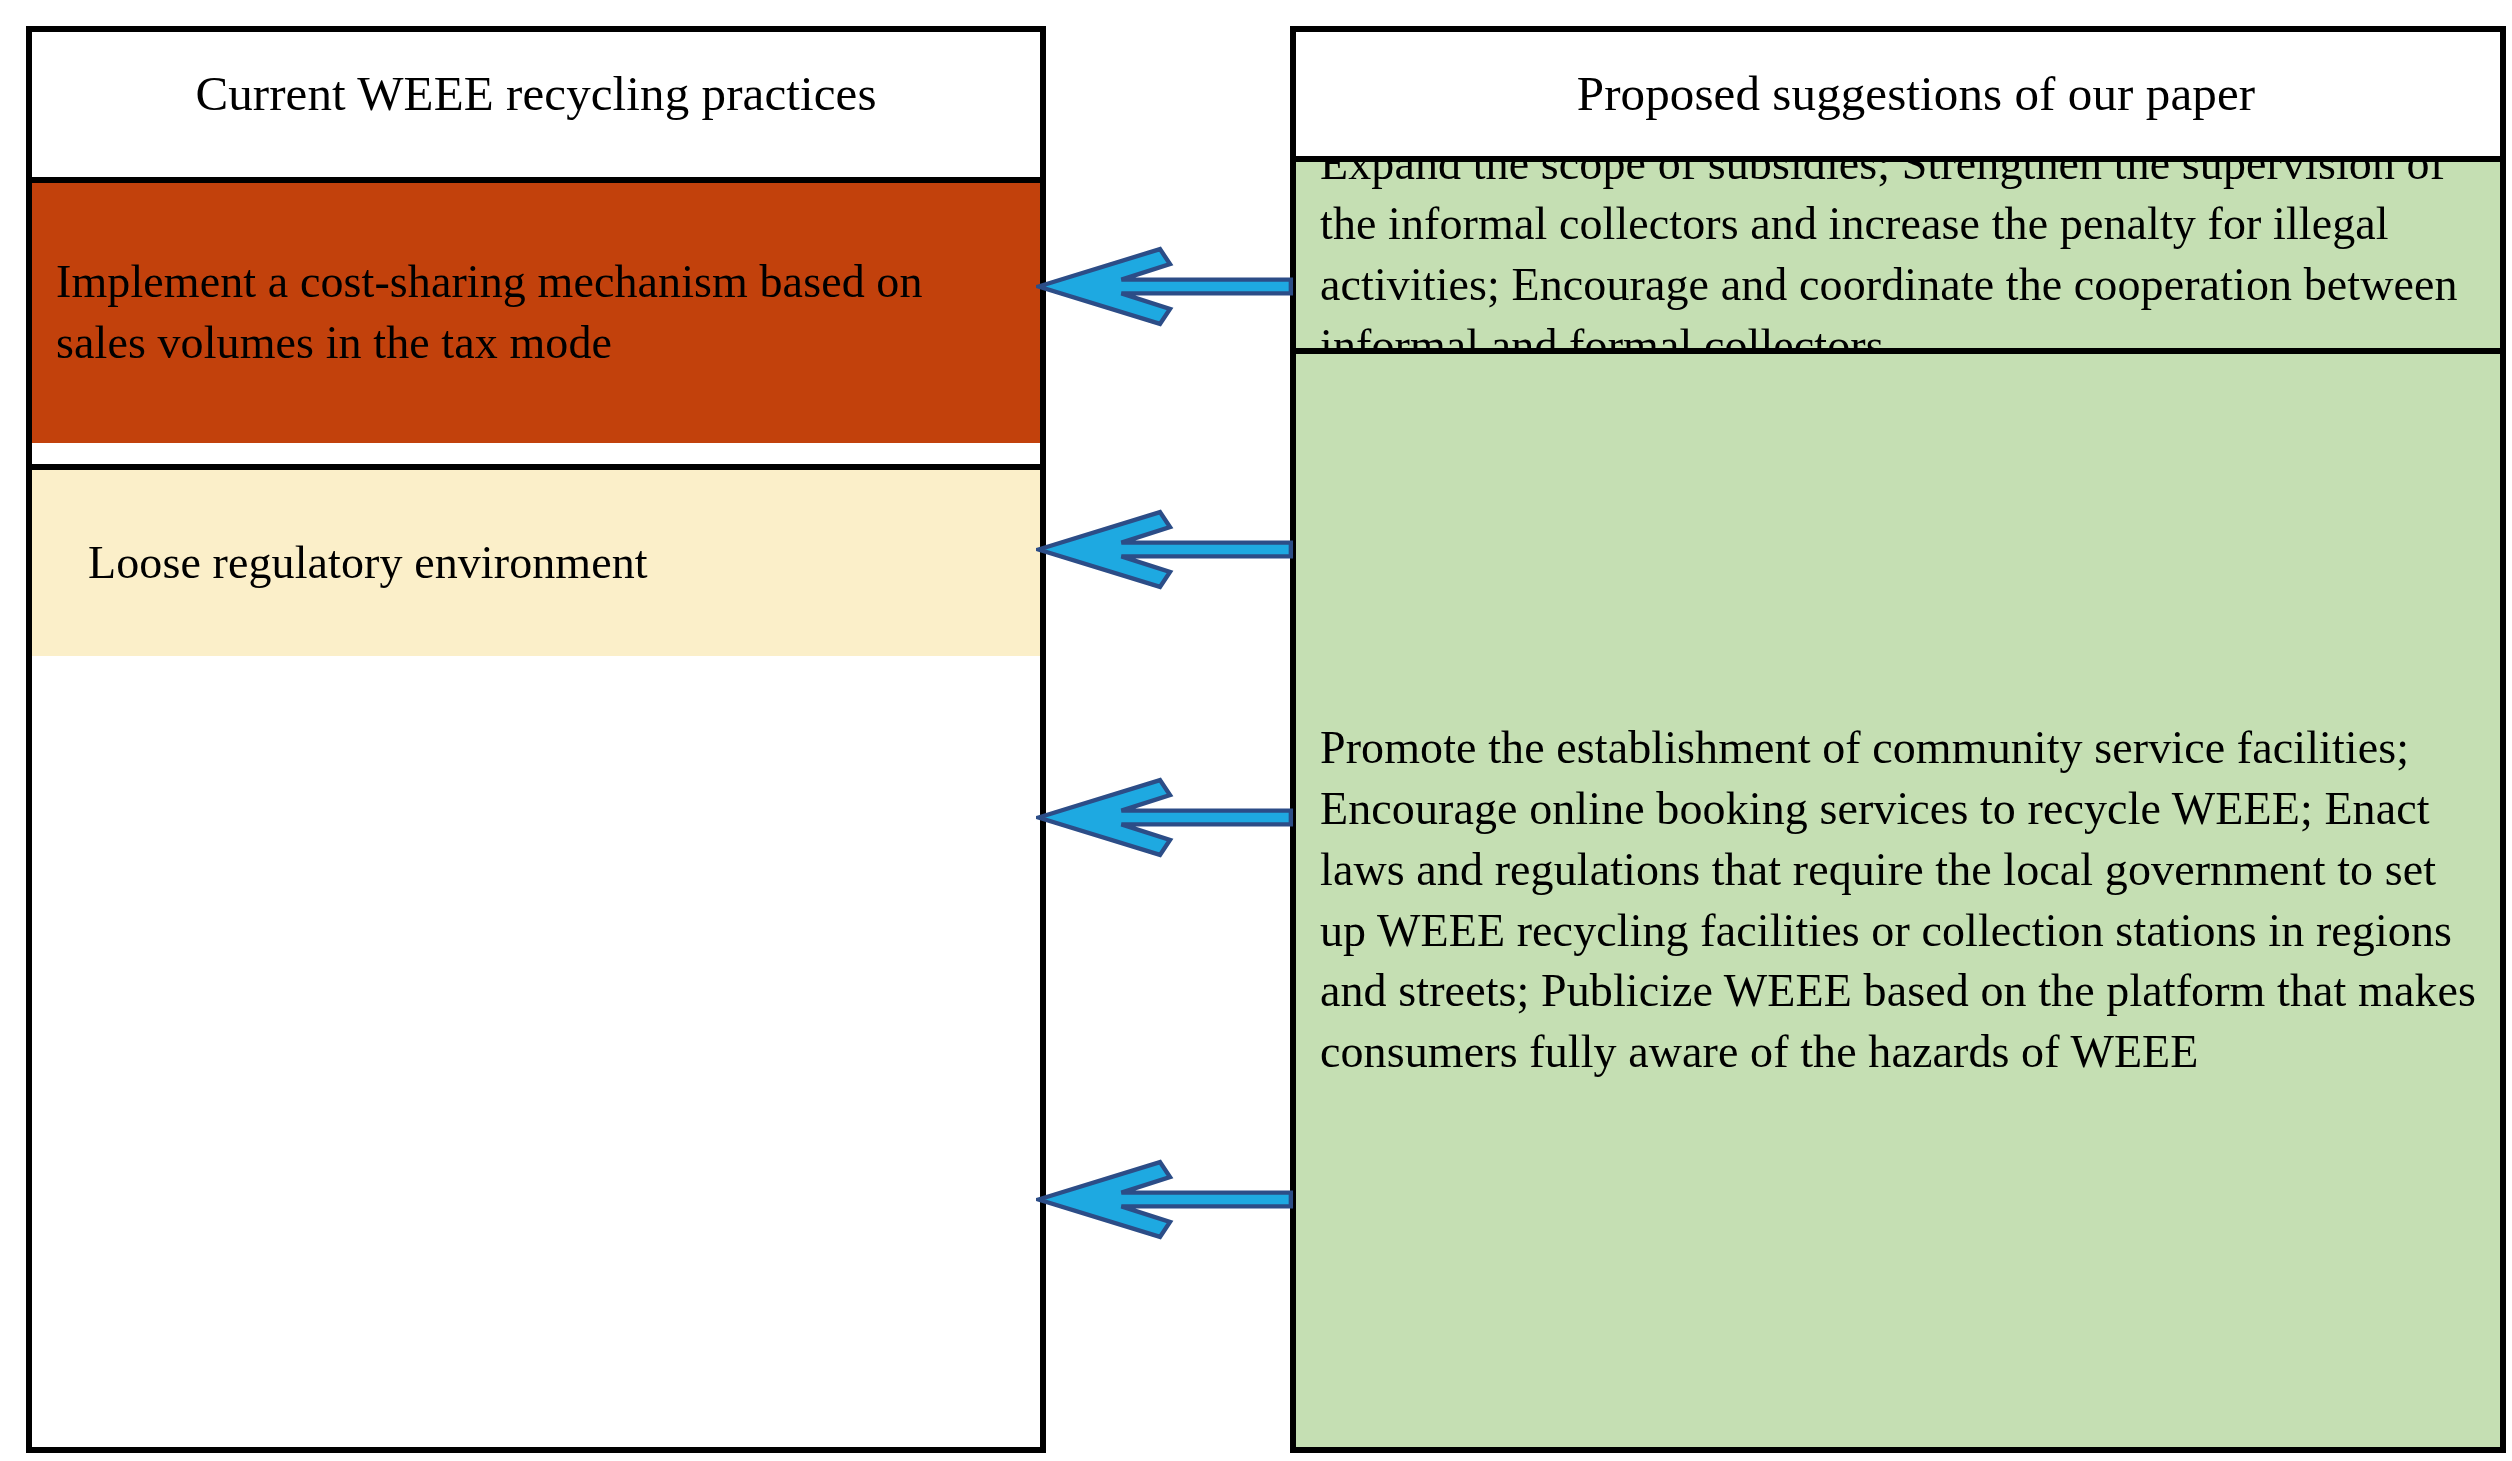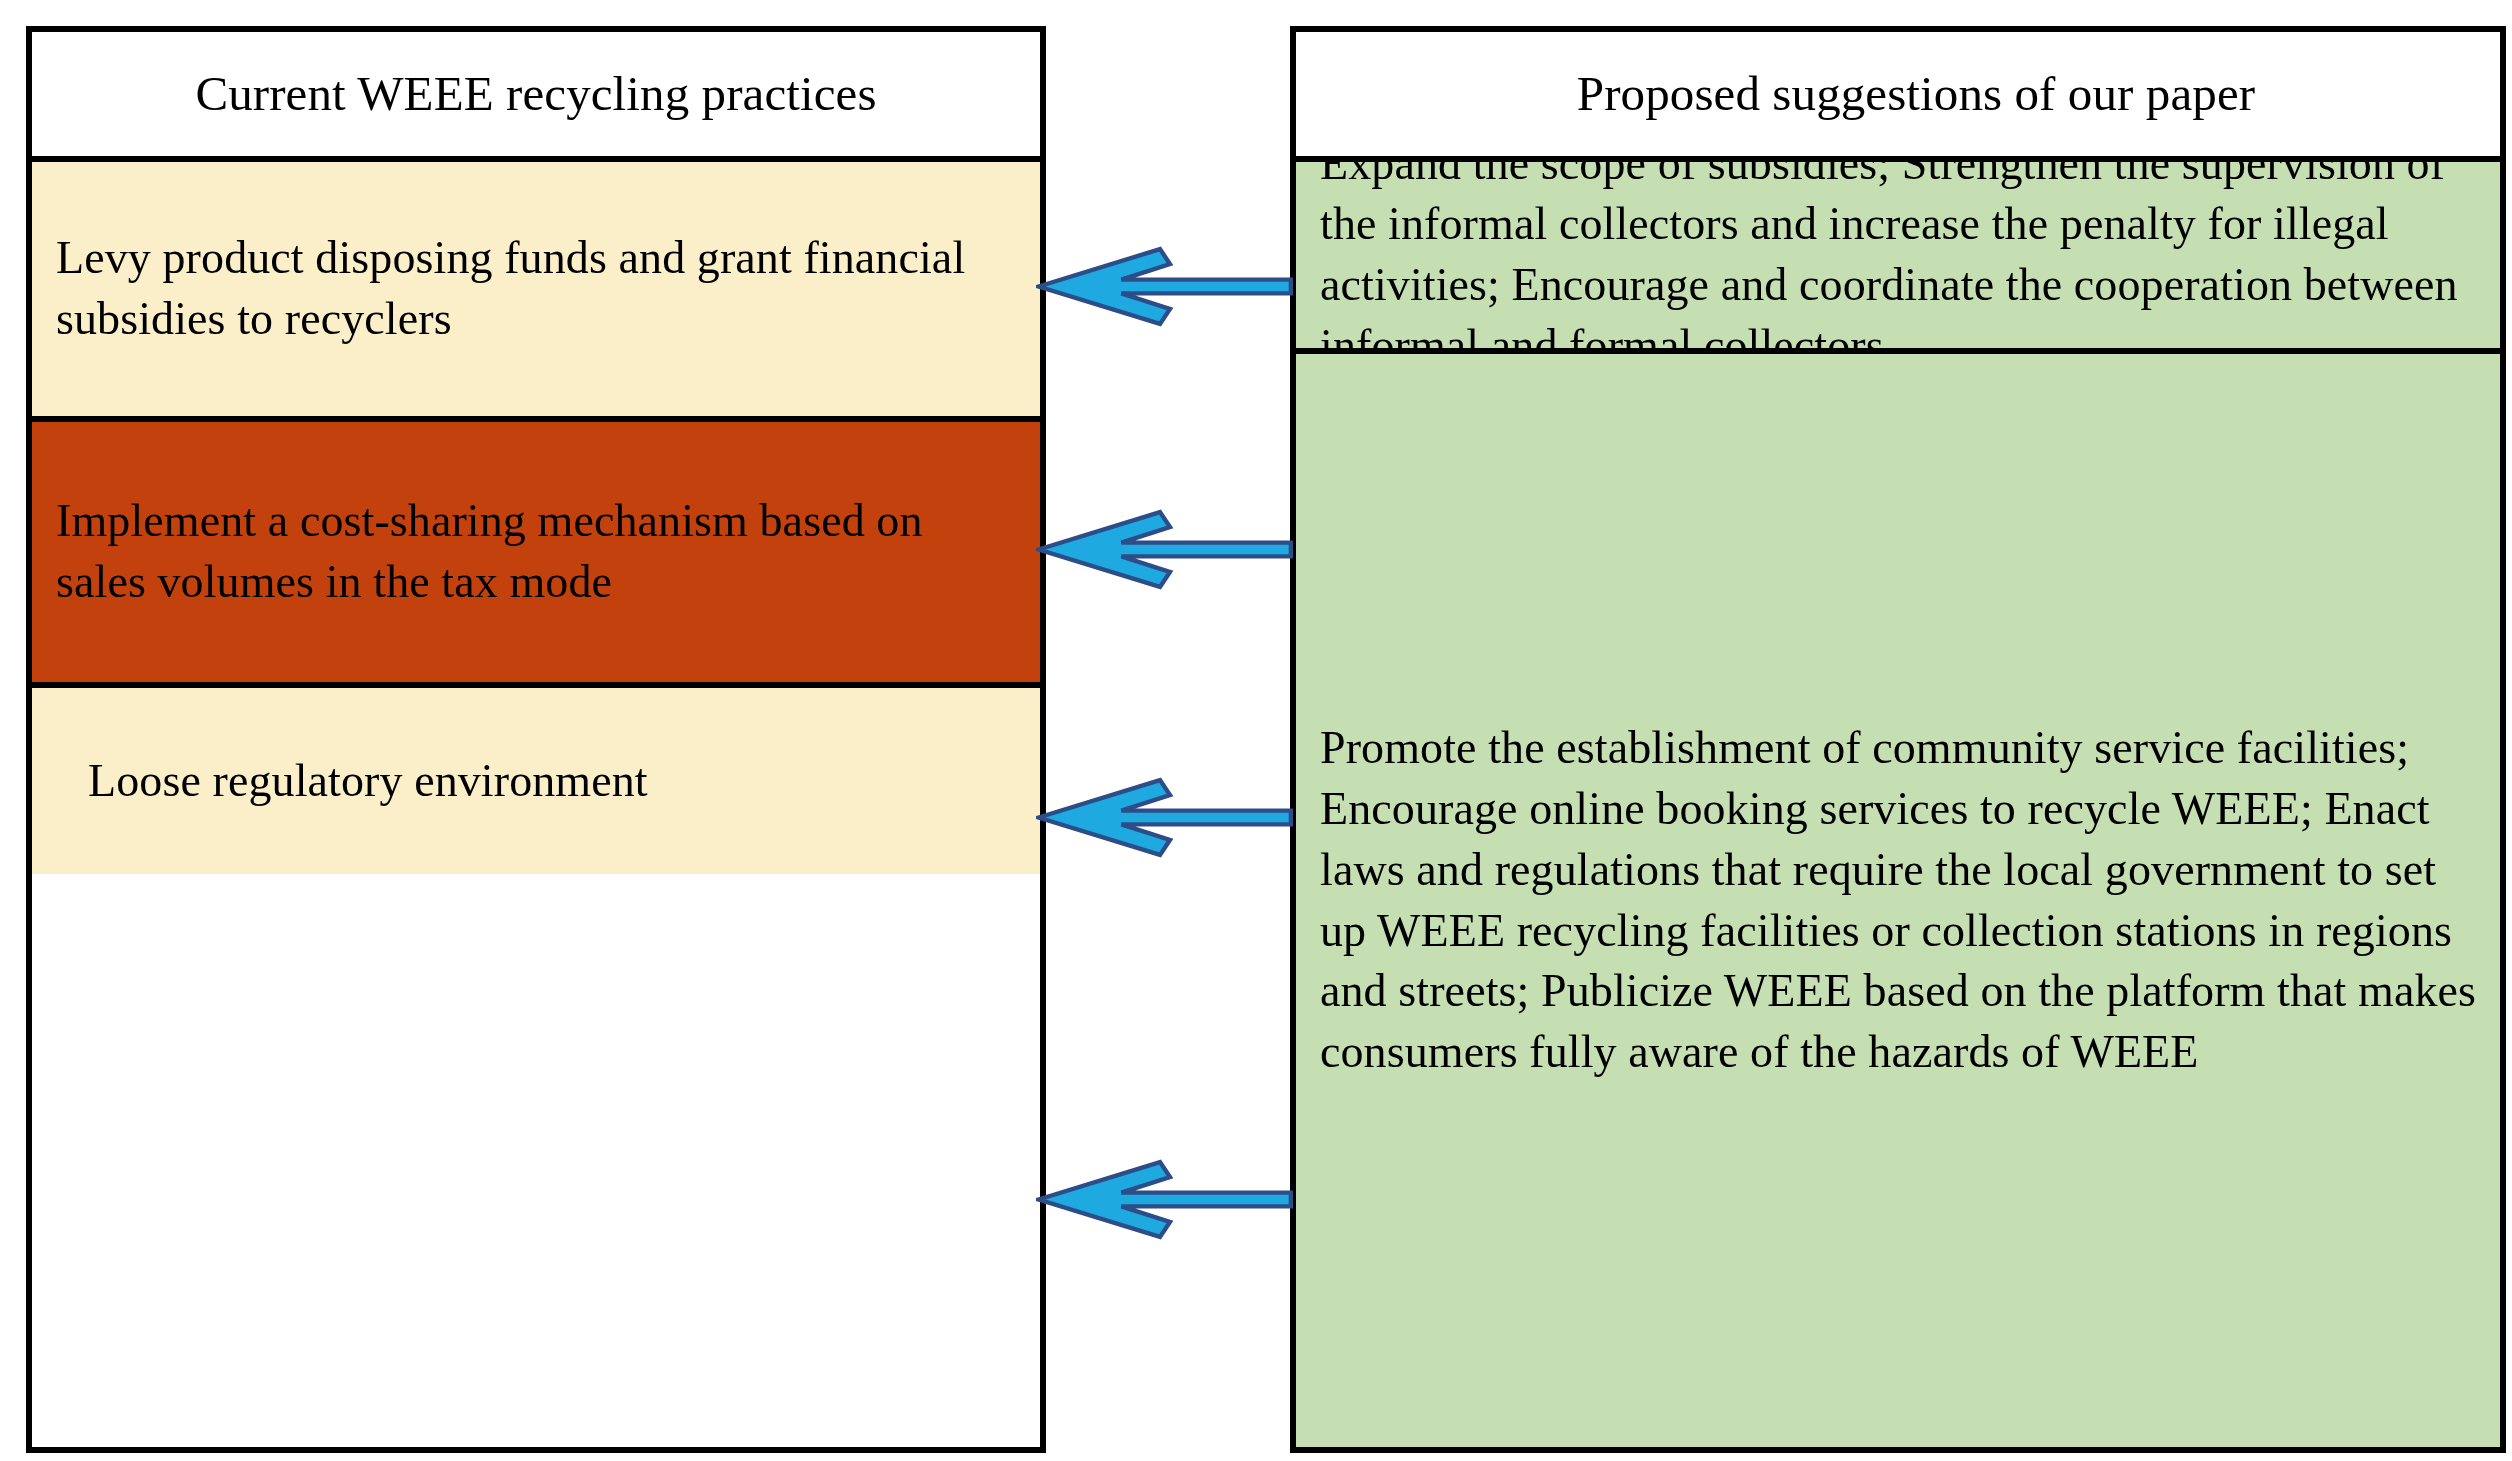--- a/index.html
+++ b/index.html
@@ -44,26 +44,23 @@
   .arrow-1 { top:246px; }
   .arrow-2 { top:509px; }
   .arrow-3 { top:777px; }
   .arrow-4 { top:1159px; }
 </style>
 </head>
 <body>
 
 <div>
 
-  <div class="table table-left" style="border-color: rgb(0, 0, 0);">
+  <div class="table table-left" style="border-color: rgb(0, 0, 0); gap: 21px;">
     <div class="row row-header" style="background: rgb(255, 255, 255);">
       <div class="celltext">Current WEEE recycling practices</div>
-    </div>
-    <div class="row row-1 body-left" style="background: rgb(251, 239, 201);">
-      <div class="celltext">Levy product disposing funds and grant financial subsidies to recyclers</div>
     </div>
     <div class="row row-2 body-left" style="background: #c2410c;">
       <div class="celltext">Implement a cost-sharing mechanism based on sales volumes in the tax mode</div>
     </div>
     <div class="row row-3 body-left" style="background: rgb(251, 239, 201); padding-left: 32px;">
       <div class="celltext">Loose regulatory environment</div>
     </div>
   </div>
 
   <div class="table table-right" style="border-color: rgb(0, 0, 0);">

